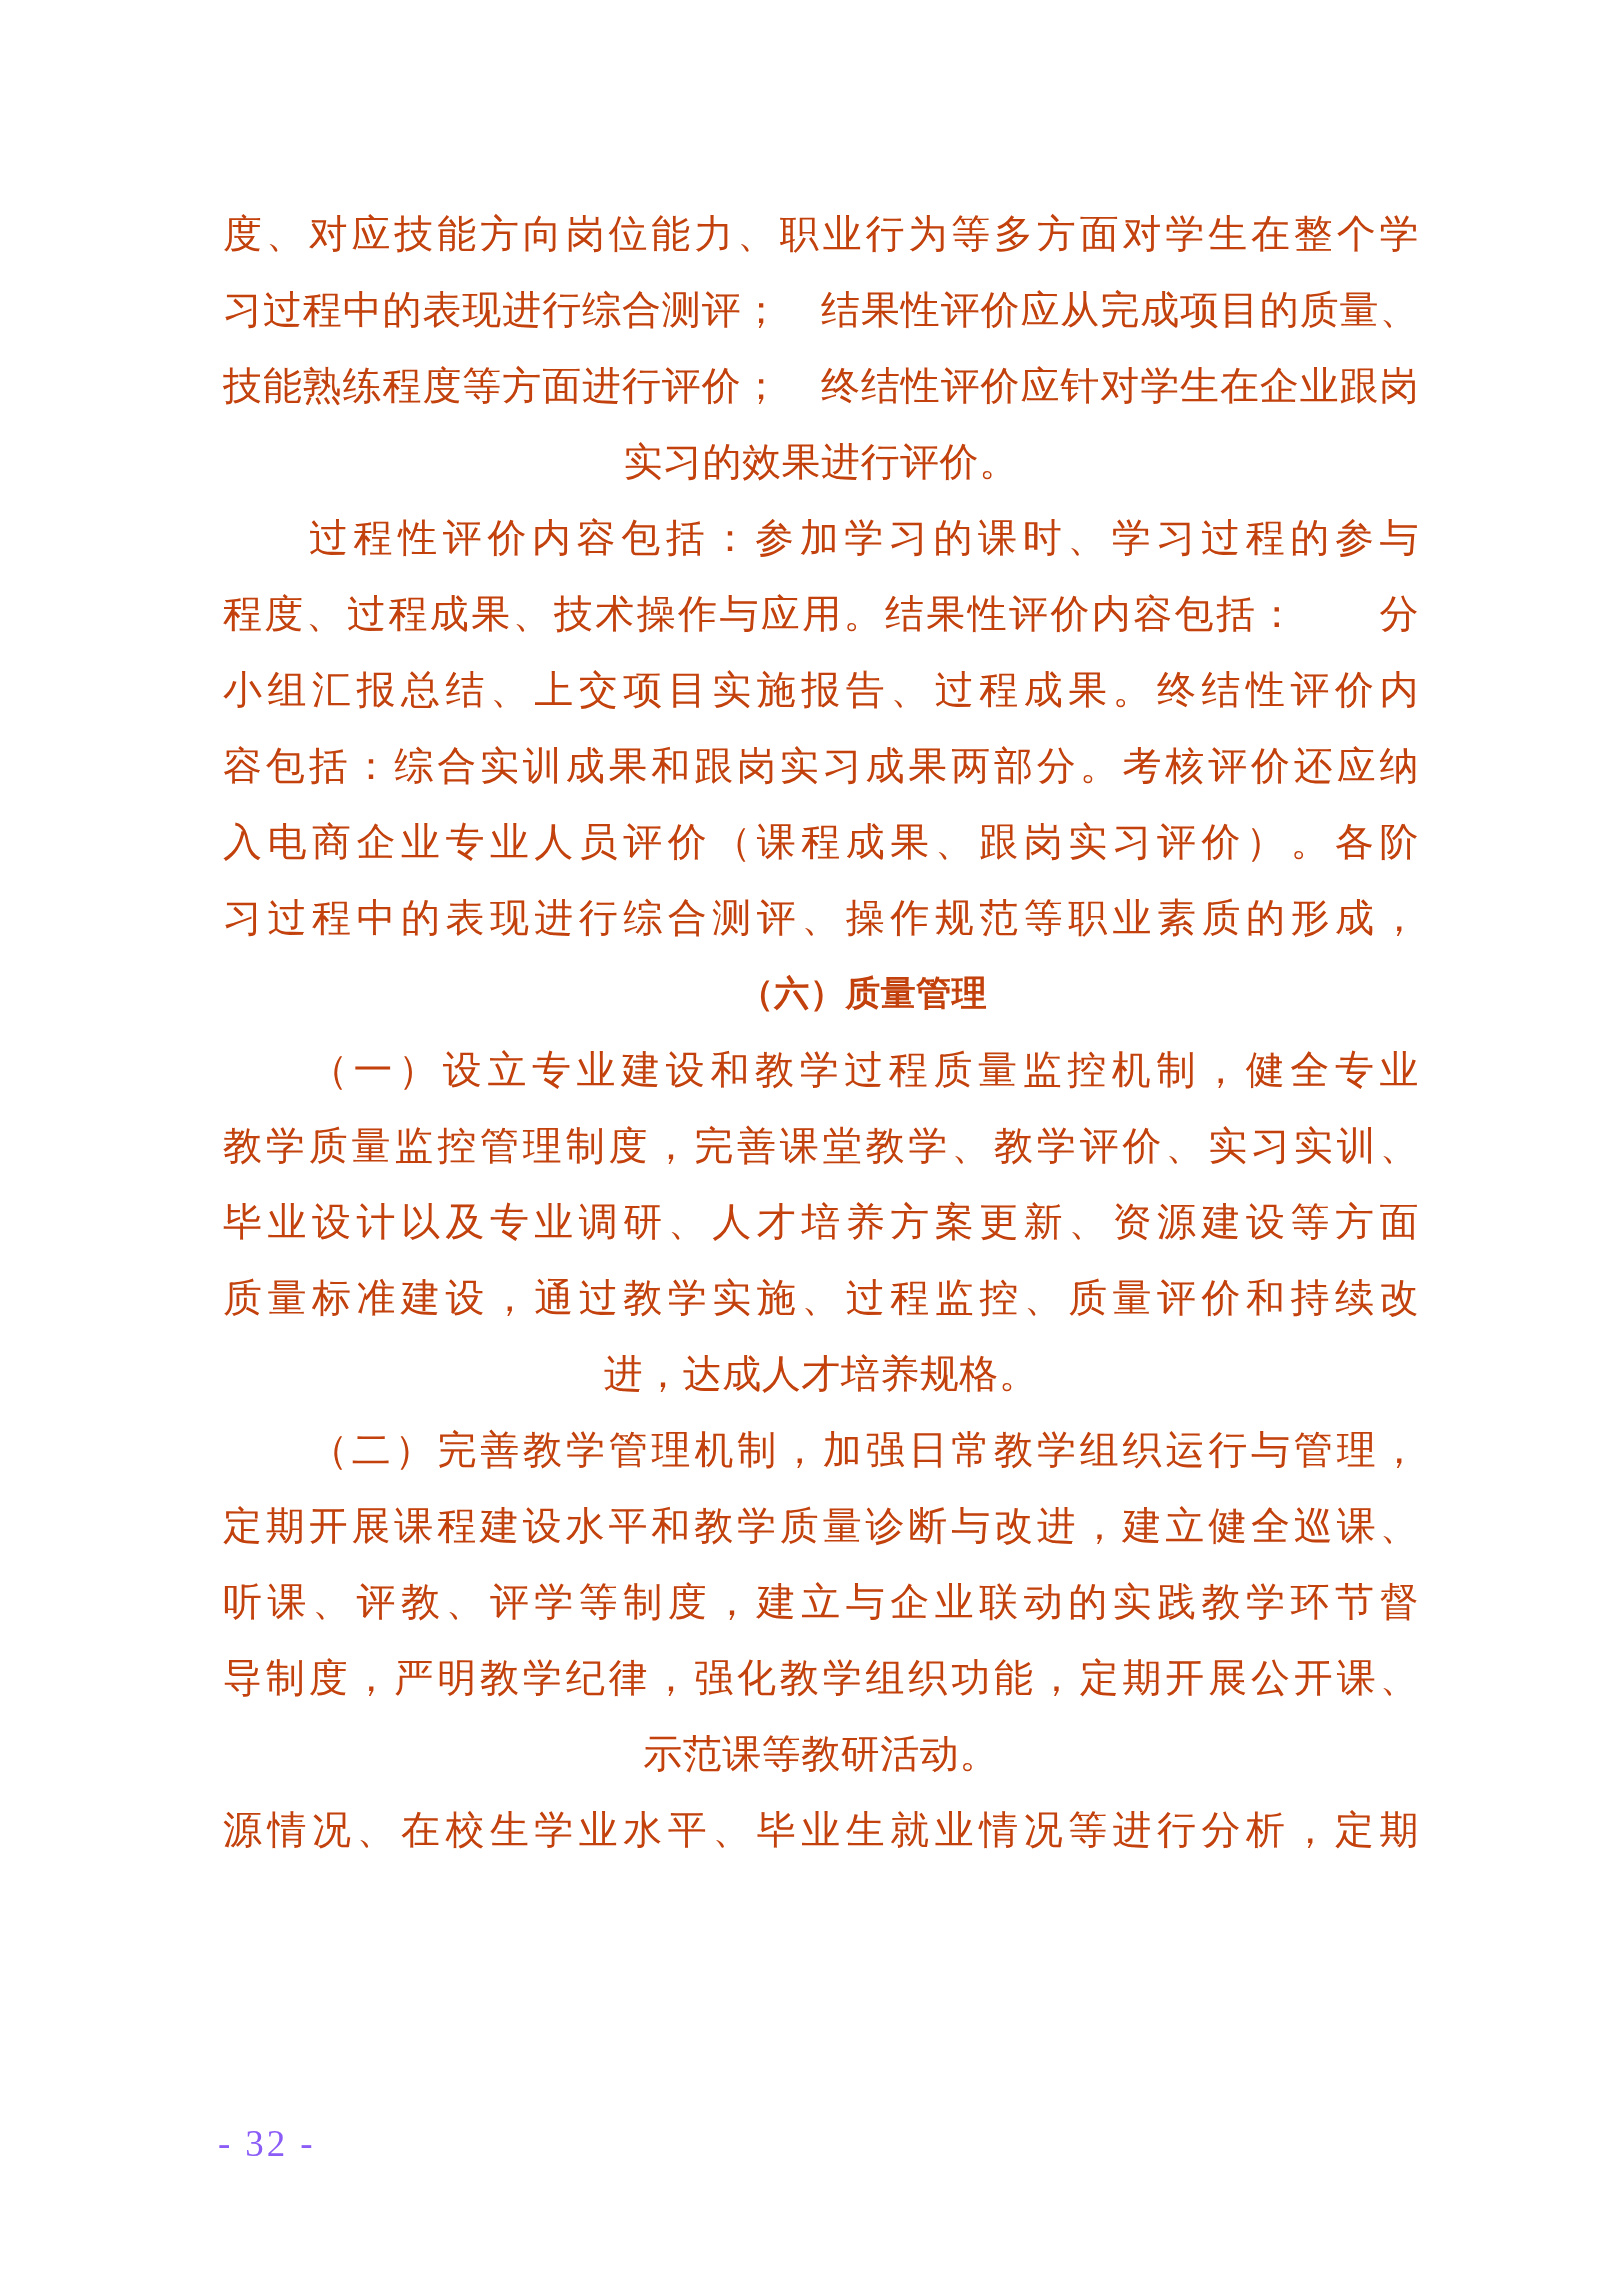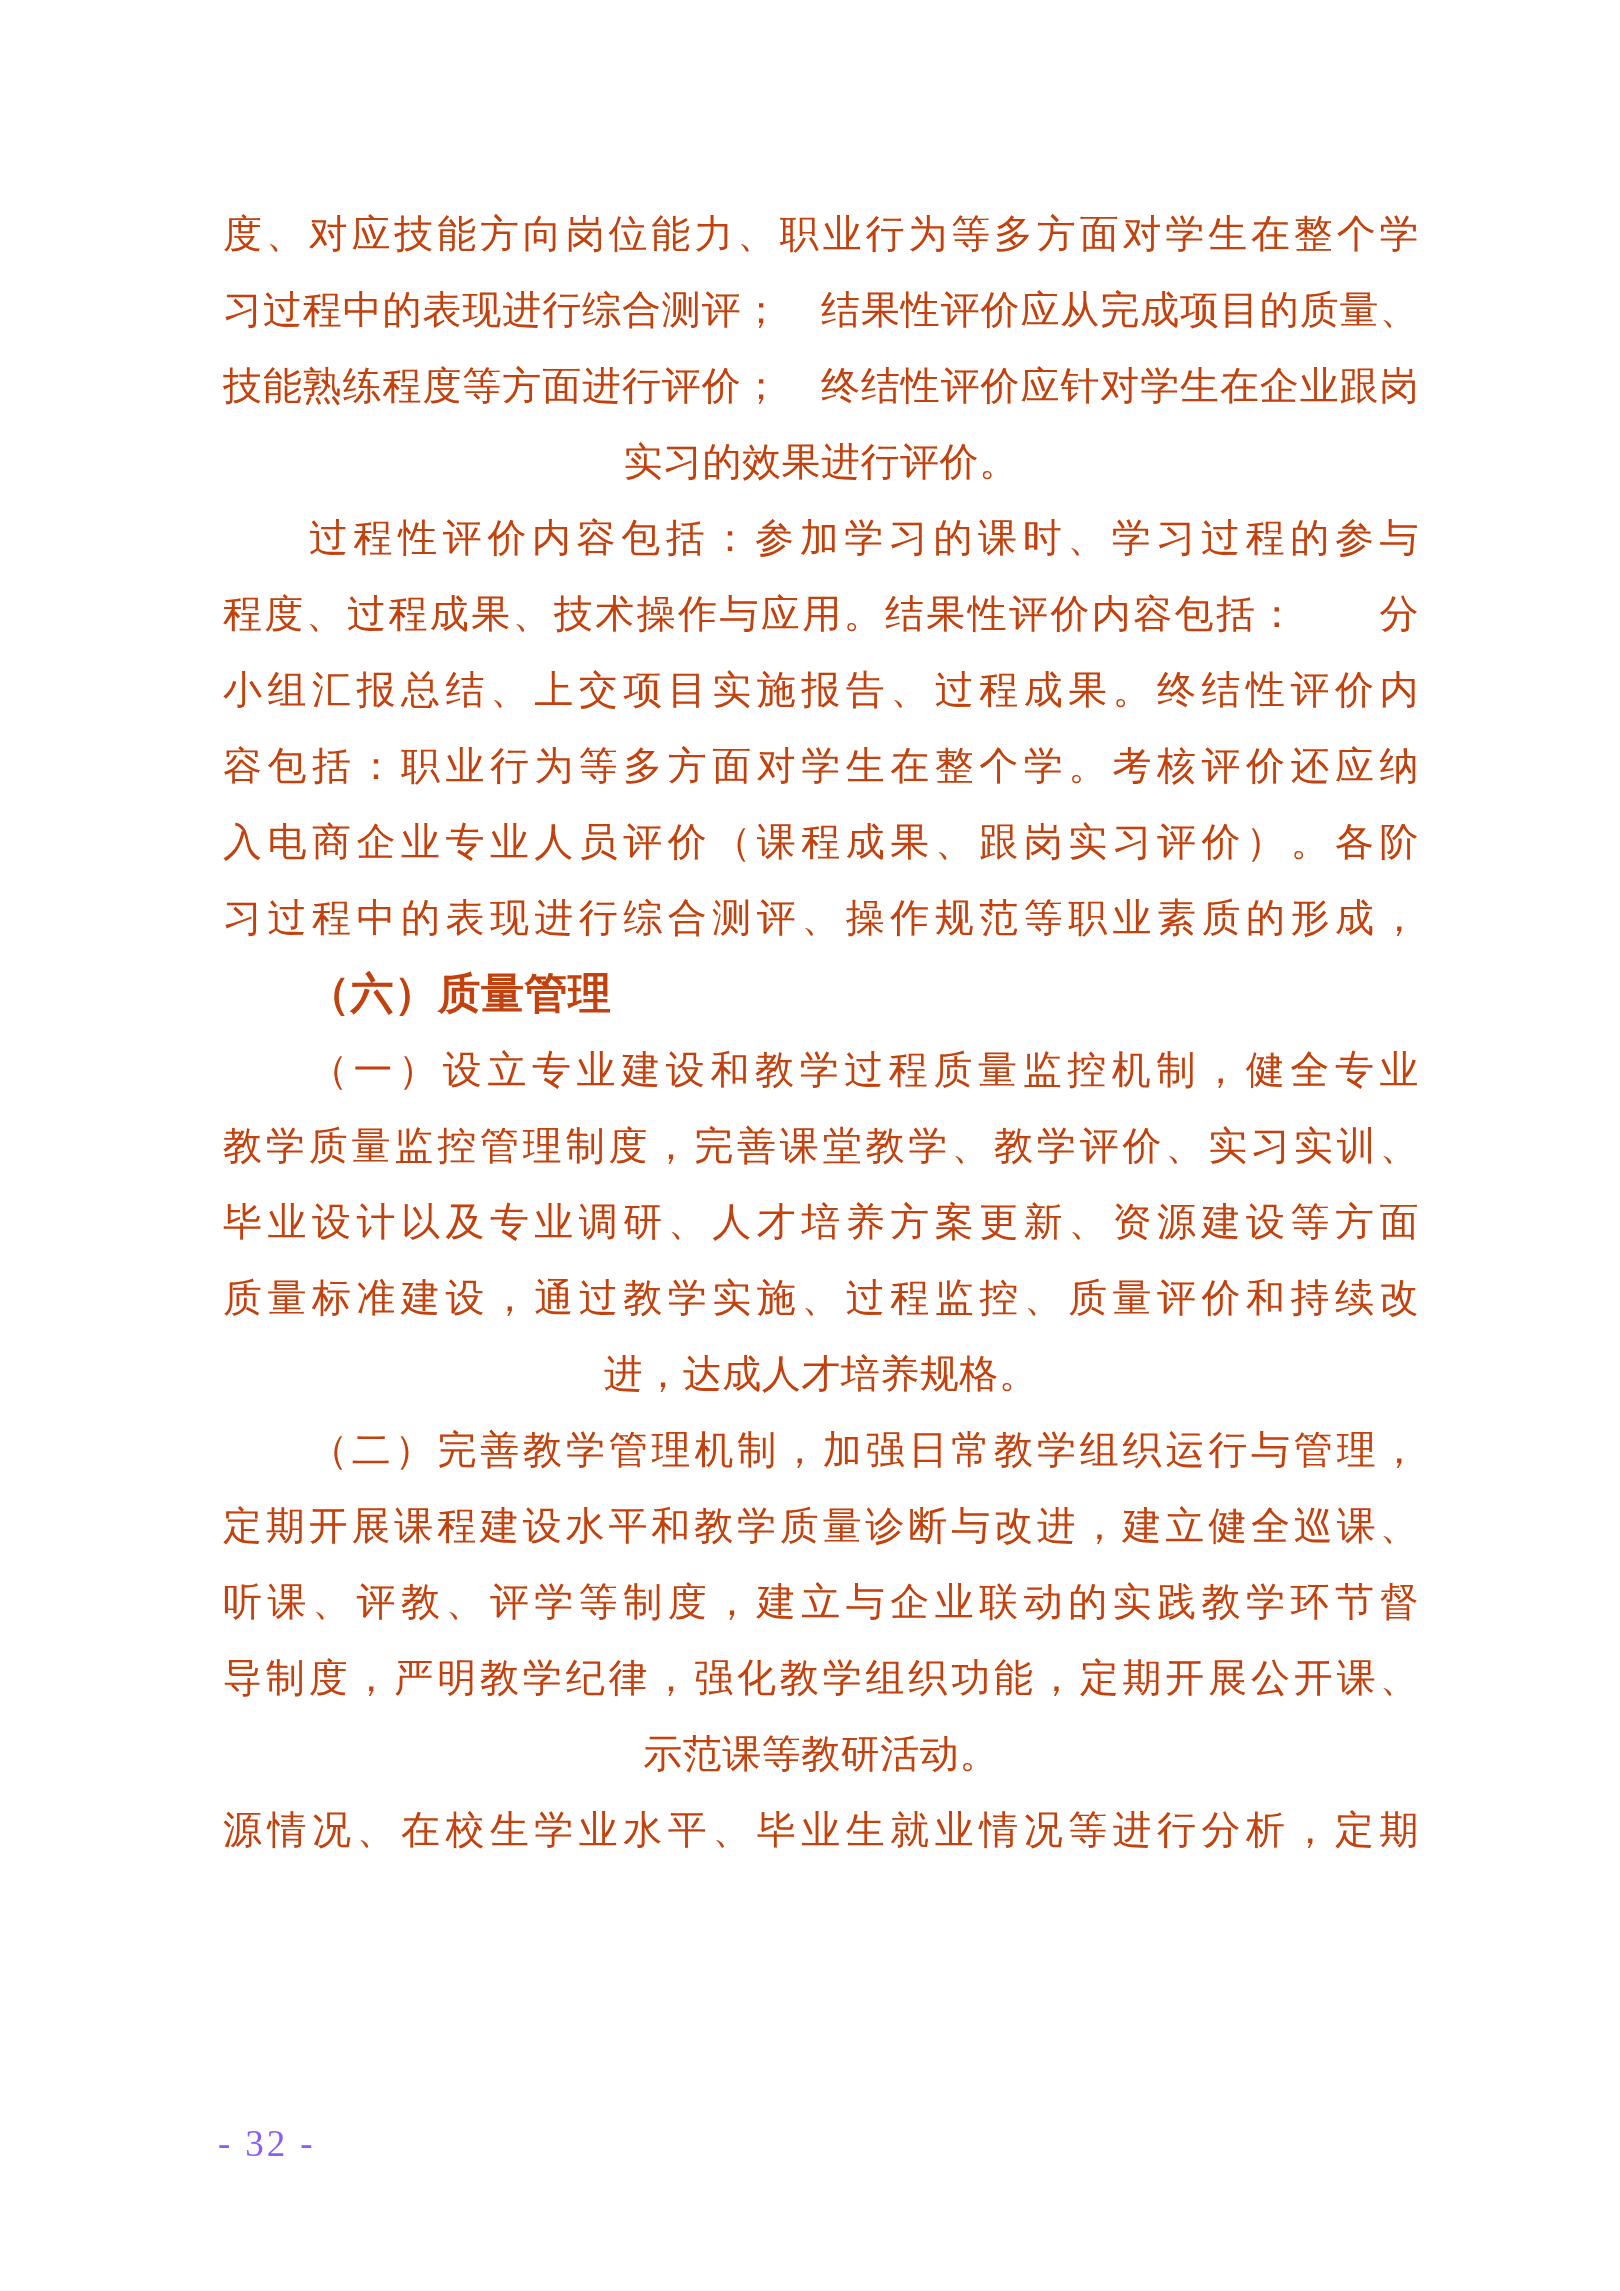--- a/index.html
+++ b/index.html
@@ -42,23 +42,23 @@
     text-align: justify;
     text-align-last: justify;
     text-justify: inter-character;
     text-indent: 86px;
   }
   .short {
     text-align: center;
   }
   .heading {
     font-weight: 700;
-    font-size: 43px;
+    font-size: 35px;
     text-indent: 84px;
-    text-align: left;
+    text-align: center;
   }
   .page-number {
     position: absolute;
     left: 218px;
     top: 2120px;
     font-size: 37px;
     line-height: 47px;
     letter-spacing: 2.9px;
     color: #8b5cf6;
   }
@@ -68,21 +68,21 @@
 
 <div class="page">
   <div class="text-block" id="text-block">
       <div class="line full">度、对应技能方向岗位能力、职业行为等多方面对学生在整个学</div>
       <div class="line full">习过程中的表现进行综合测评； 结果性评价应从完成项目的质量、</div>
       <div class="line full">技能熟练程度等方面进行评价； 终结性评价应针对学生在企业跟岗</div>
       <div class="line short">实习的效果进行评价。</div>
       <div class="line full-indent">过程性评价内容包括：参加学习的课时、学习过程的参与</div>
       <div class="line full">程度、过程成果、技术操作与应用。结果性评价内容包括：  分</div>
       <div class="line full">小组汇报总结、上交项目实施报告、过程成果。终结性评价内</div>
-      <div class="line full">容包括：职业行为等多方面对学生在整个学。考核评价还应纳</div>
+      <div class="line full">容包括：综合实训成果和跟岗实习成果两部分。考核评价还应纳</div>
       <div class="line full">入电商企业专业人员评价（课程成果、跟岗实习评价）。各阶</div>
       <div class="line full">习过程中的表现进行综合测评、操作规范等职业素质的形成，</div>
       <div class="line heading">（六）质量管理</div>
       <div class="line full-indent">（一）设立专业建设和教学过程质量监控机制，健全专业</div>
       <div class="line full">教学质量监控管理制度，完善课堂教学、教学评价、实习实训、</div>
       <div class="line full">毕业设计以及专业调研、人才培养方案更新、资源建设等方面</div>
       <div class="line full">质量标准建设，通过教学实施、过程监控、质量评价和持续改</div>
       <div class="line short">进，达成人才培养规格。</div>
       <div class="line full-indent">（二）完善教学管理机制，加强日常教学组织运行与管理，</div>
       <div class="line full">定期开展课程建设水平和教学质量诊断与改进，建立健全巡课、</div>

